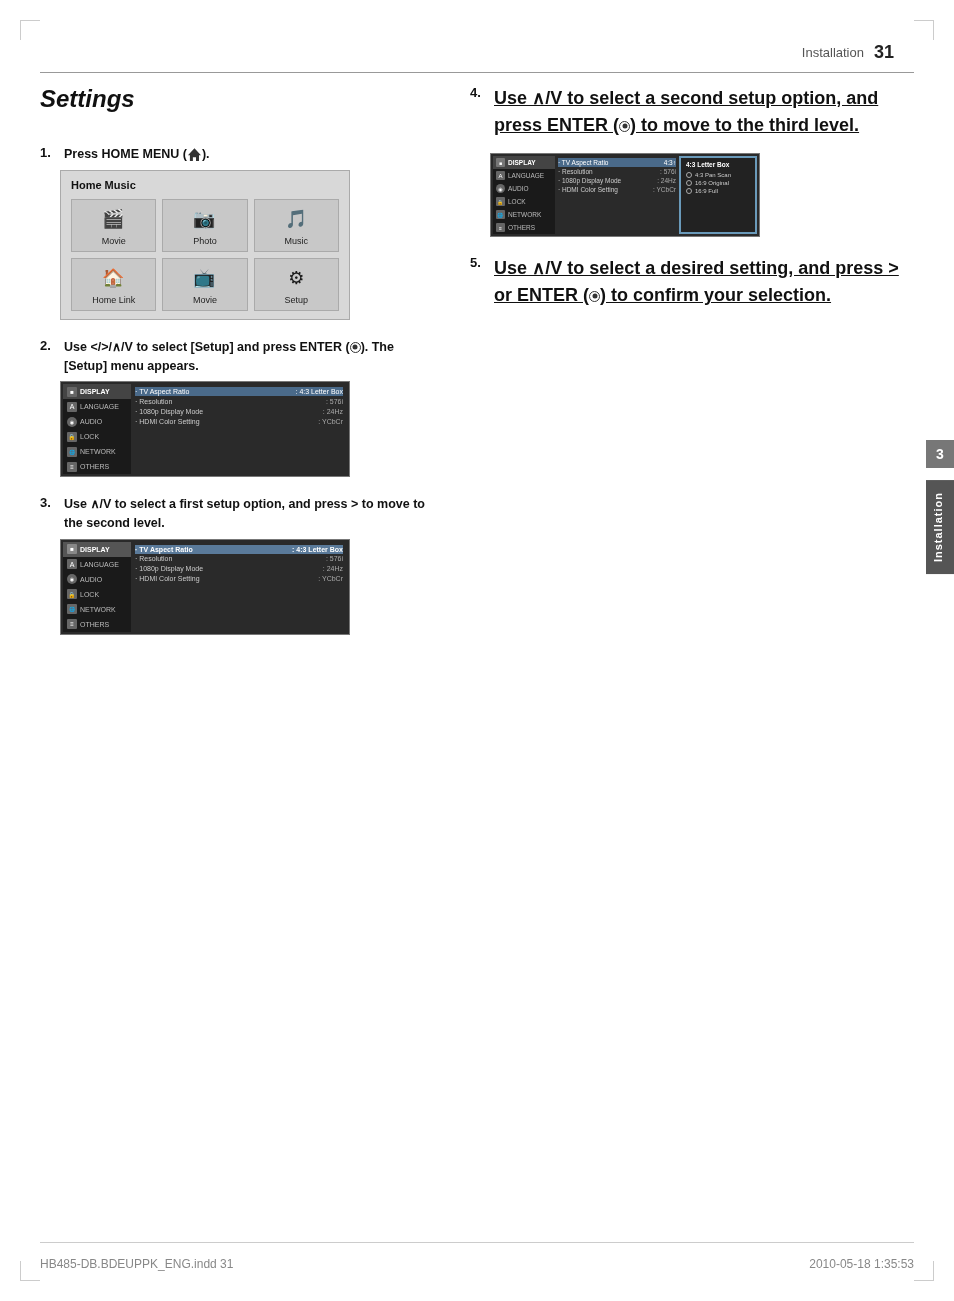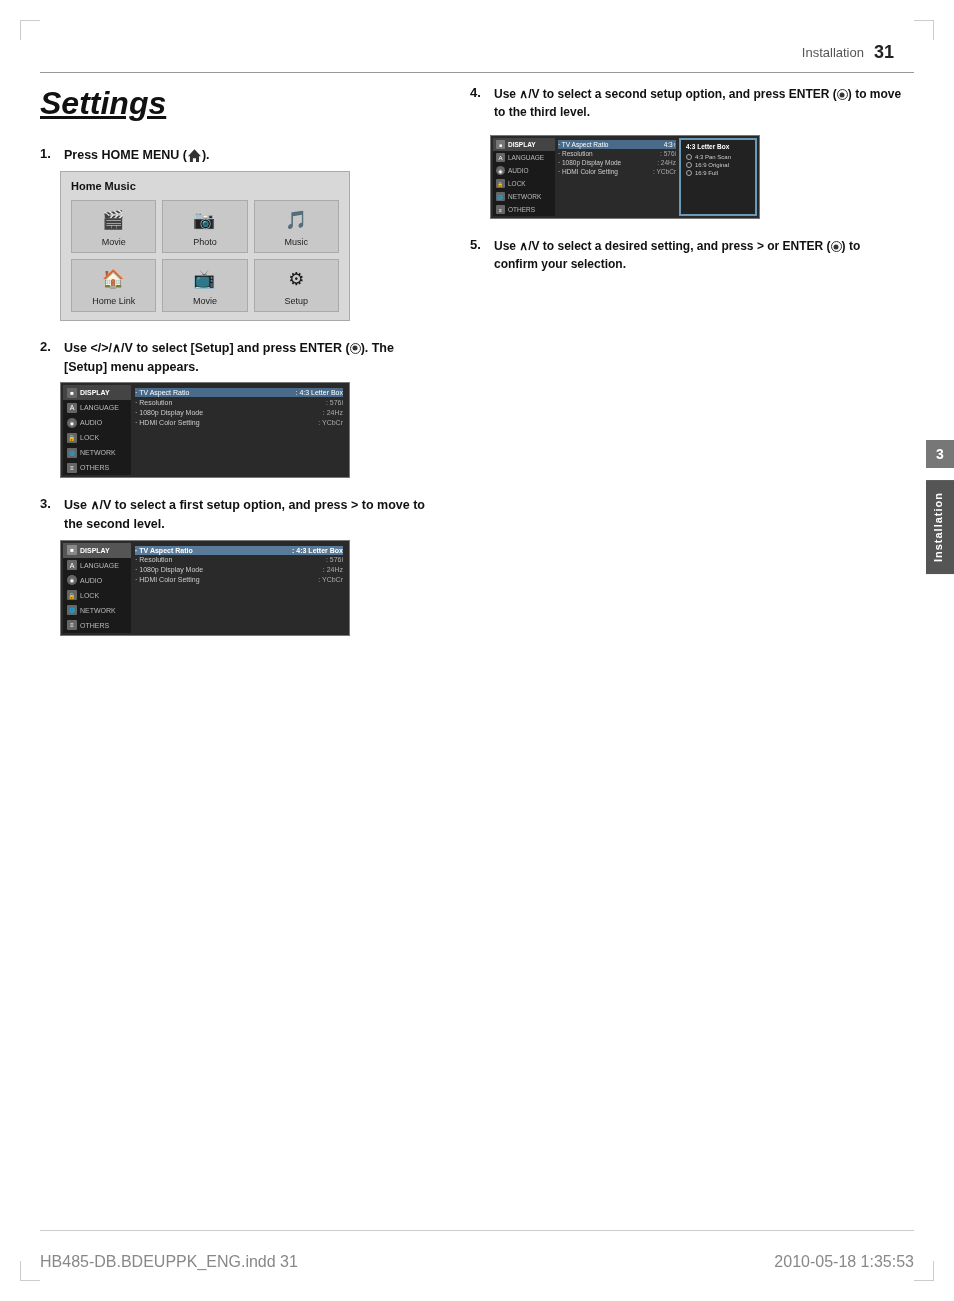--- a/index.html
+++ b/index.html
@@ -85,24 +85,24 @@
     }
 
     
     .page-footer {
       position: absolute;
       bottom: 30px;
       left: 40px;
       right: 40px;
       display: flex;
       justify-content: space-between;
-      font-size: 16px;
+      font-size: 12px;
       color: #888;
       border-top: 1px solid #ccc;
-      padding-top: 22px;
+      padding-top: 14px;
     }
 
     
     .content-area {
       position: absolute;
       top: 85px;
       left: 40px;
       right: 50px;
       bottom: 60px;
     }
@@ -118,26 +118,25 @@
     
     .right-col {
       position: absolute;
       left: 430px;
       top: 0;
       right: 0;
     }
 
     
     .main-title {
-      font-size: 32px;
+      font-size: 24px;
       font-weight: bold;
       color: #111;
-      margin-bottom: 24px;
+      margin-bottom: 32px;
       font-style: italic;
-      text-decoration: underline;
     }
 
     .section-title {
       font-size: 16px;
       font-weight: bold;
       color: #000;
       margin-bottom: 8px;
       border-bottom: 2px solid #333;
       padding-bottom: 4px;
     }
@@ -200,23 +199,24 @@
       font-size: 18px;
       display: block;
       margin-bottom: 2px;
     }
     .menu-item-label {
       font-size: 9px;
       color: #222;
     }
 
     .right-step-text {
-      font-size: 12px;
+      font-size: 18px;
       line-height: 1.5;
       margin-bottom: 8px;
+      text-decoration: underline;
     }
   </style>
 </head>
 <body>
 
 <div class="corner-mark corner-tl"></div>
 <div class="corner-mark corner-tr"></div>
 <div class="corner-mark corner-bl"></div>
 <div class="corner-mark corner-br"></div>
 

